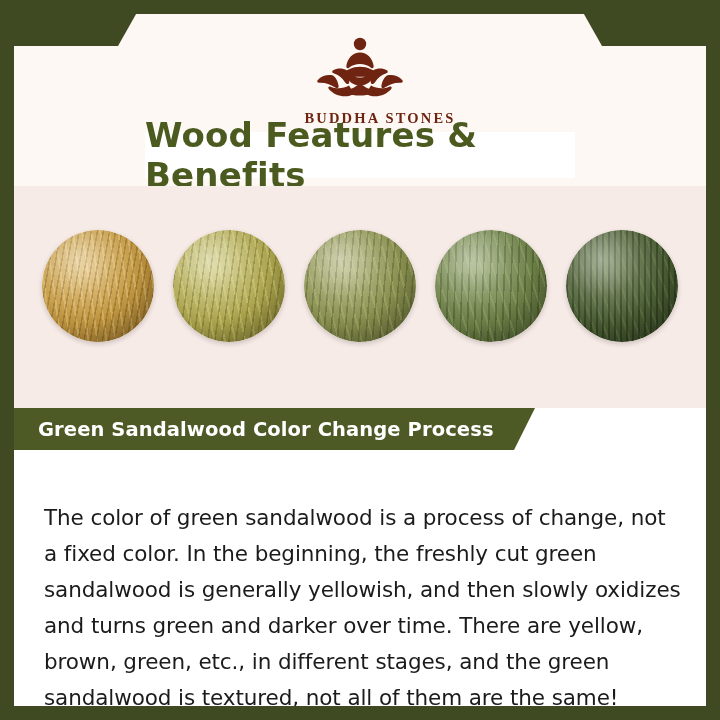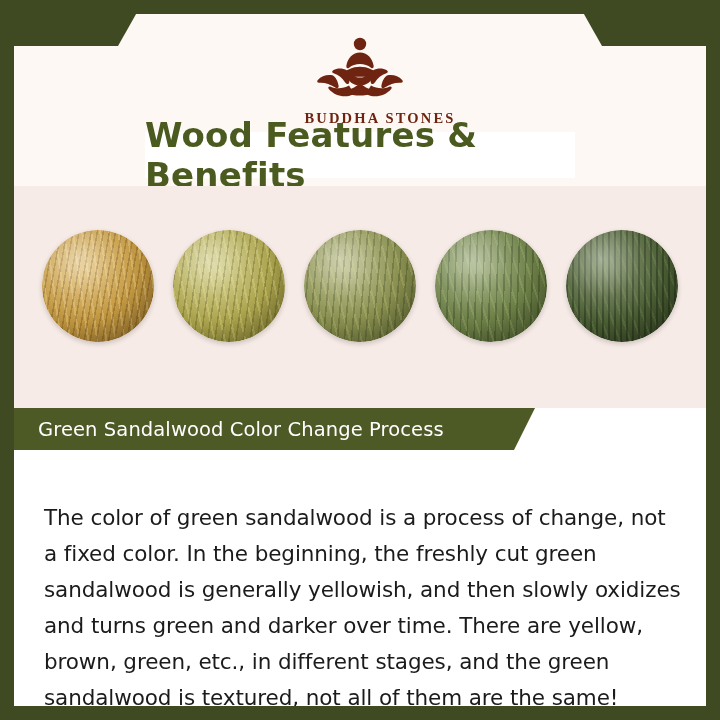--- a/index.html
+++ b/index.html
@@ -167,21 +167,21 @@
     position: absolute;
     right: -21px; top: 0;
     width: 0; height: 0;
     border-left: 21px solid #4e5a26;
     border-bottom: 42px solid transparent;
   }
   .section-bar .section-text {
     padding-left: 24px;
     color: #ffffff;
     font-size: 19.5px;
-    font-weight: 400;
+    font-weight: 700;
     font-family: "DejaVu Sans", sans-serif;
     letter-spacing: 0.1px;
   }
 
   
   .body-wrap {
     position: absolute;
     left: 0;
     top: 436px;
     width: 692px;

